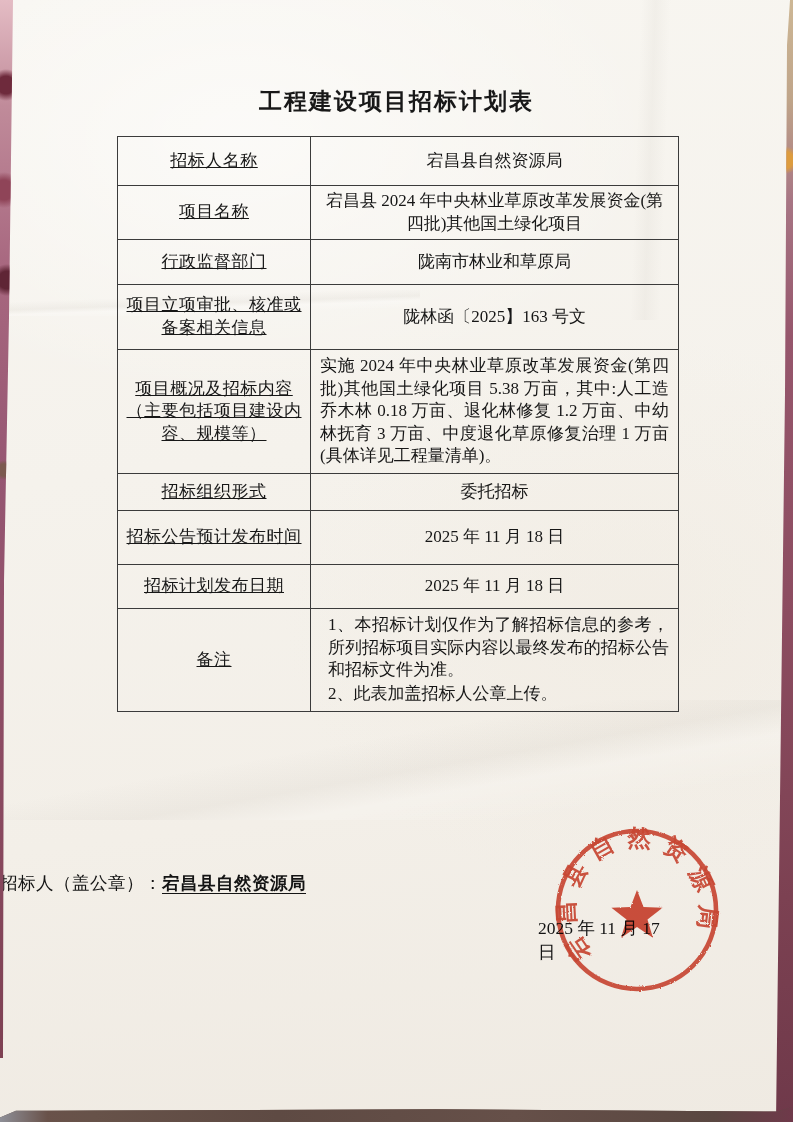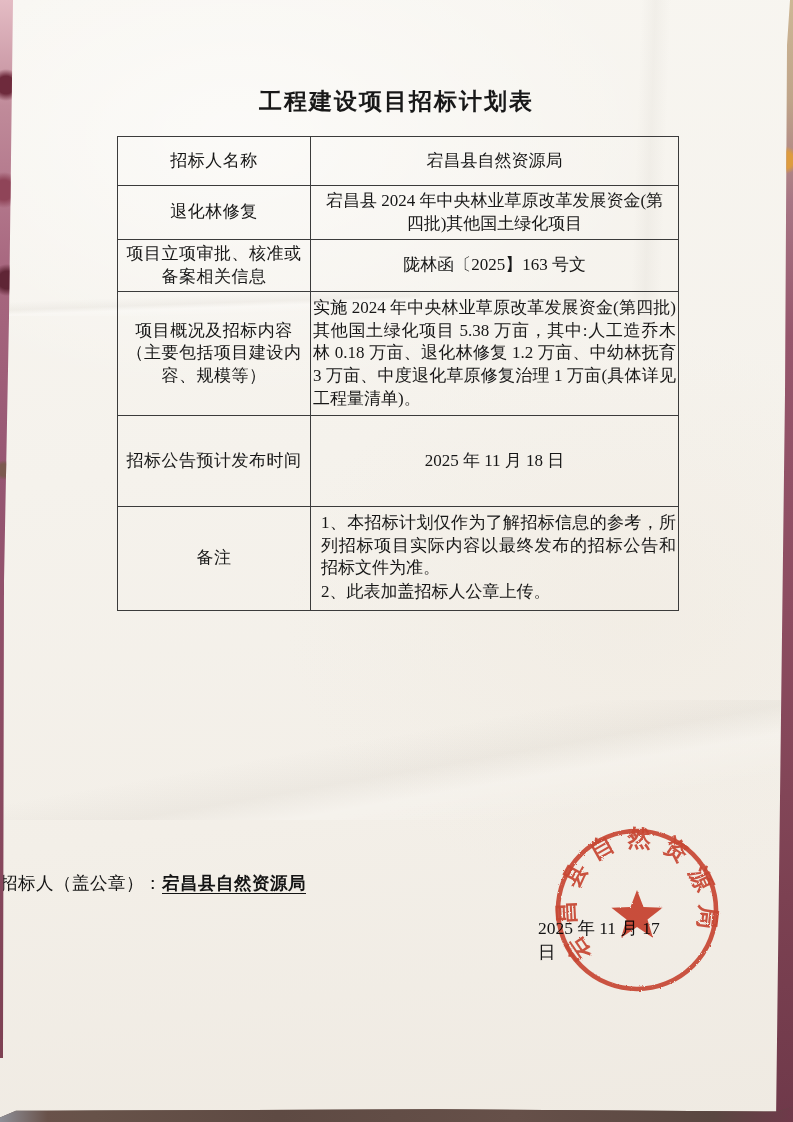--- a/index.html
+++ b/index.html
@@ -38,23 +38,23 @@
     clip-path:polygon(0 70%, 2% 25%, 55% 15%, 98% 30%, 100% 0, 100% 100%, 0 100%);}
   
   .title{position:absolute;left:0;top:86px;width:100%;text-align:center;
     font-size:23px;font-weight:700;letter-spacing:2px;color:#181818;}
   
   table.bid{position:absolute;left:117px;top:136px;width:561px;border-collapse:collapse;table-layout:fixed;
     background:transparent;}
   table.bid col.c1{width:193px;} table.bid col.c2{width:368px;}
   table.bid td{border:1.4px solid #3b3b3b;font-size:17px;line-height:1.33;color:#171717;
     padding:3px 8px;vertical-align:middle;}
-  td.label-cell{text-align:center;letter-spacing:.5px;}
+  td.label-cell{text-align:center;letter-spacing:.5px;text-decoration:underline;}
   td.value-cell{text-align:center;}
-  td.value-cell.left{text-align:justify;text-align-last:left;padding:5px 2px;}
+  td.value-cell.left{text-align:justify;text-align-last:left;padding:5px 9px;}
   td.value-cell.left div{margin:0 0 1px 8px;}
   table.bid tr:nth-child(1){height:49px;}
   table.bid tr:nth-child(2){height:54px;}
   table.bid tr:nth-child(3){height:45px;}
   table.bid tr:nth-child(4){height:65px;}
   table.bid tr:nth-child(5){height:91px;}
   table.bid tr:nth-child(6){height:37px;}
   table.bid tr:nth-child(7){height:54px;}
   table.bid tr:nth-child(8){height:44px;}
   table.bid tr:nth-child(9){height:50px;}
@@ -87,33 +87,45 @@
     <colgroup>
         <col class="c1">
         <col class="c2">
       </colgroup>
     <tbody>
         <tr>
           <td class="label-cell">招标人名称</td>
           <td class="value-cell">宕昌县自然资源局</td>
         </tr>
         <tr>
-          <td class="label-cell">退化林修复</td>
+          <td class="label-cell">项目名称</td>
           <td class="value-cell">宕昌县 2024 年中央林业草原改革发展资金(第四批)其他国土绿化项目</td>
+        </tr>
+        <tr>
+          <td class="label-cell">行政监督部门</td>
+          <td class="value-cell">陇南市林业和草原局</td>
         </tr>
         <tr>
           <td class="label-cell">项目立项审批、核准或备案相关信息</td>
           <td class="value-cell">陇林函〔2025】163 号文</td>
         </tr>
         <tr>
           <td class="label-cell">项目概况及招标内容（主要包括项目建设内容、规模等）</td>
           <td class="value-cell left">实施 2024 年中央林业草原改革发展资金(第四批)其他国土绿化项目 5.38 万亩，其中:人工造乔木林 0.18 万亩、退化林修复 1.2 万亩、中幼林抚育 3 万亩、中度退化草原修复治理 1 万亩(具体详见工程量清单)。</td>
         </tr>
         <tr>
+          <td class="label-cell">招标组织形式</td>
+          <td class="value-cell">委托招标</td>
+        </tr>
+        <tr>
           <td class="label-cell">招标公告预计发布时间</td>
+          <td class="value-cell">2025 年 11 月 18 日</td>
+        </tr>
+        <tr>
+          <td class="label-cell">招标计划发布日期</td>
           <td class="value-cell">2025 年 11 月 18 日</td>
         </tr>
         <tr>
           <td class="label-cell">备注</td>
           <td class="value-cell left">
             <div>1、本招标计划仅作为了解招标信息的参考，所列招标项目实际内容以最终发布的招标公告和招标文件为准。</div>
             <div>2、此表加盖招标人公章上传。</div>
           </td>
         </tr>
       </tbody>

